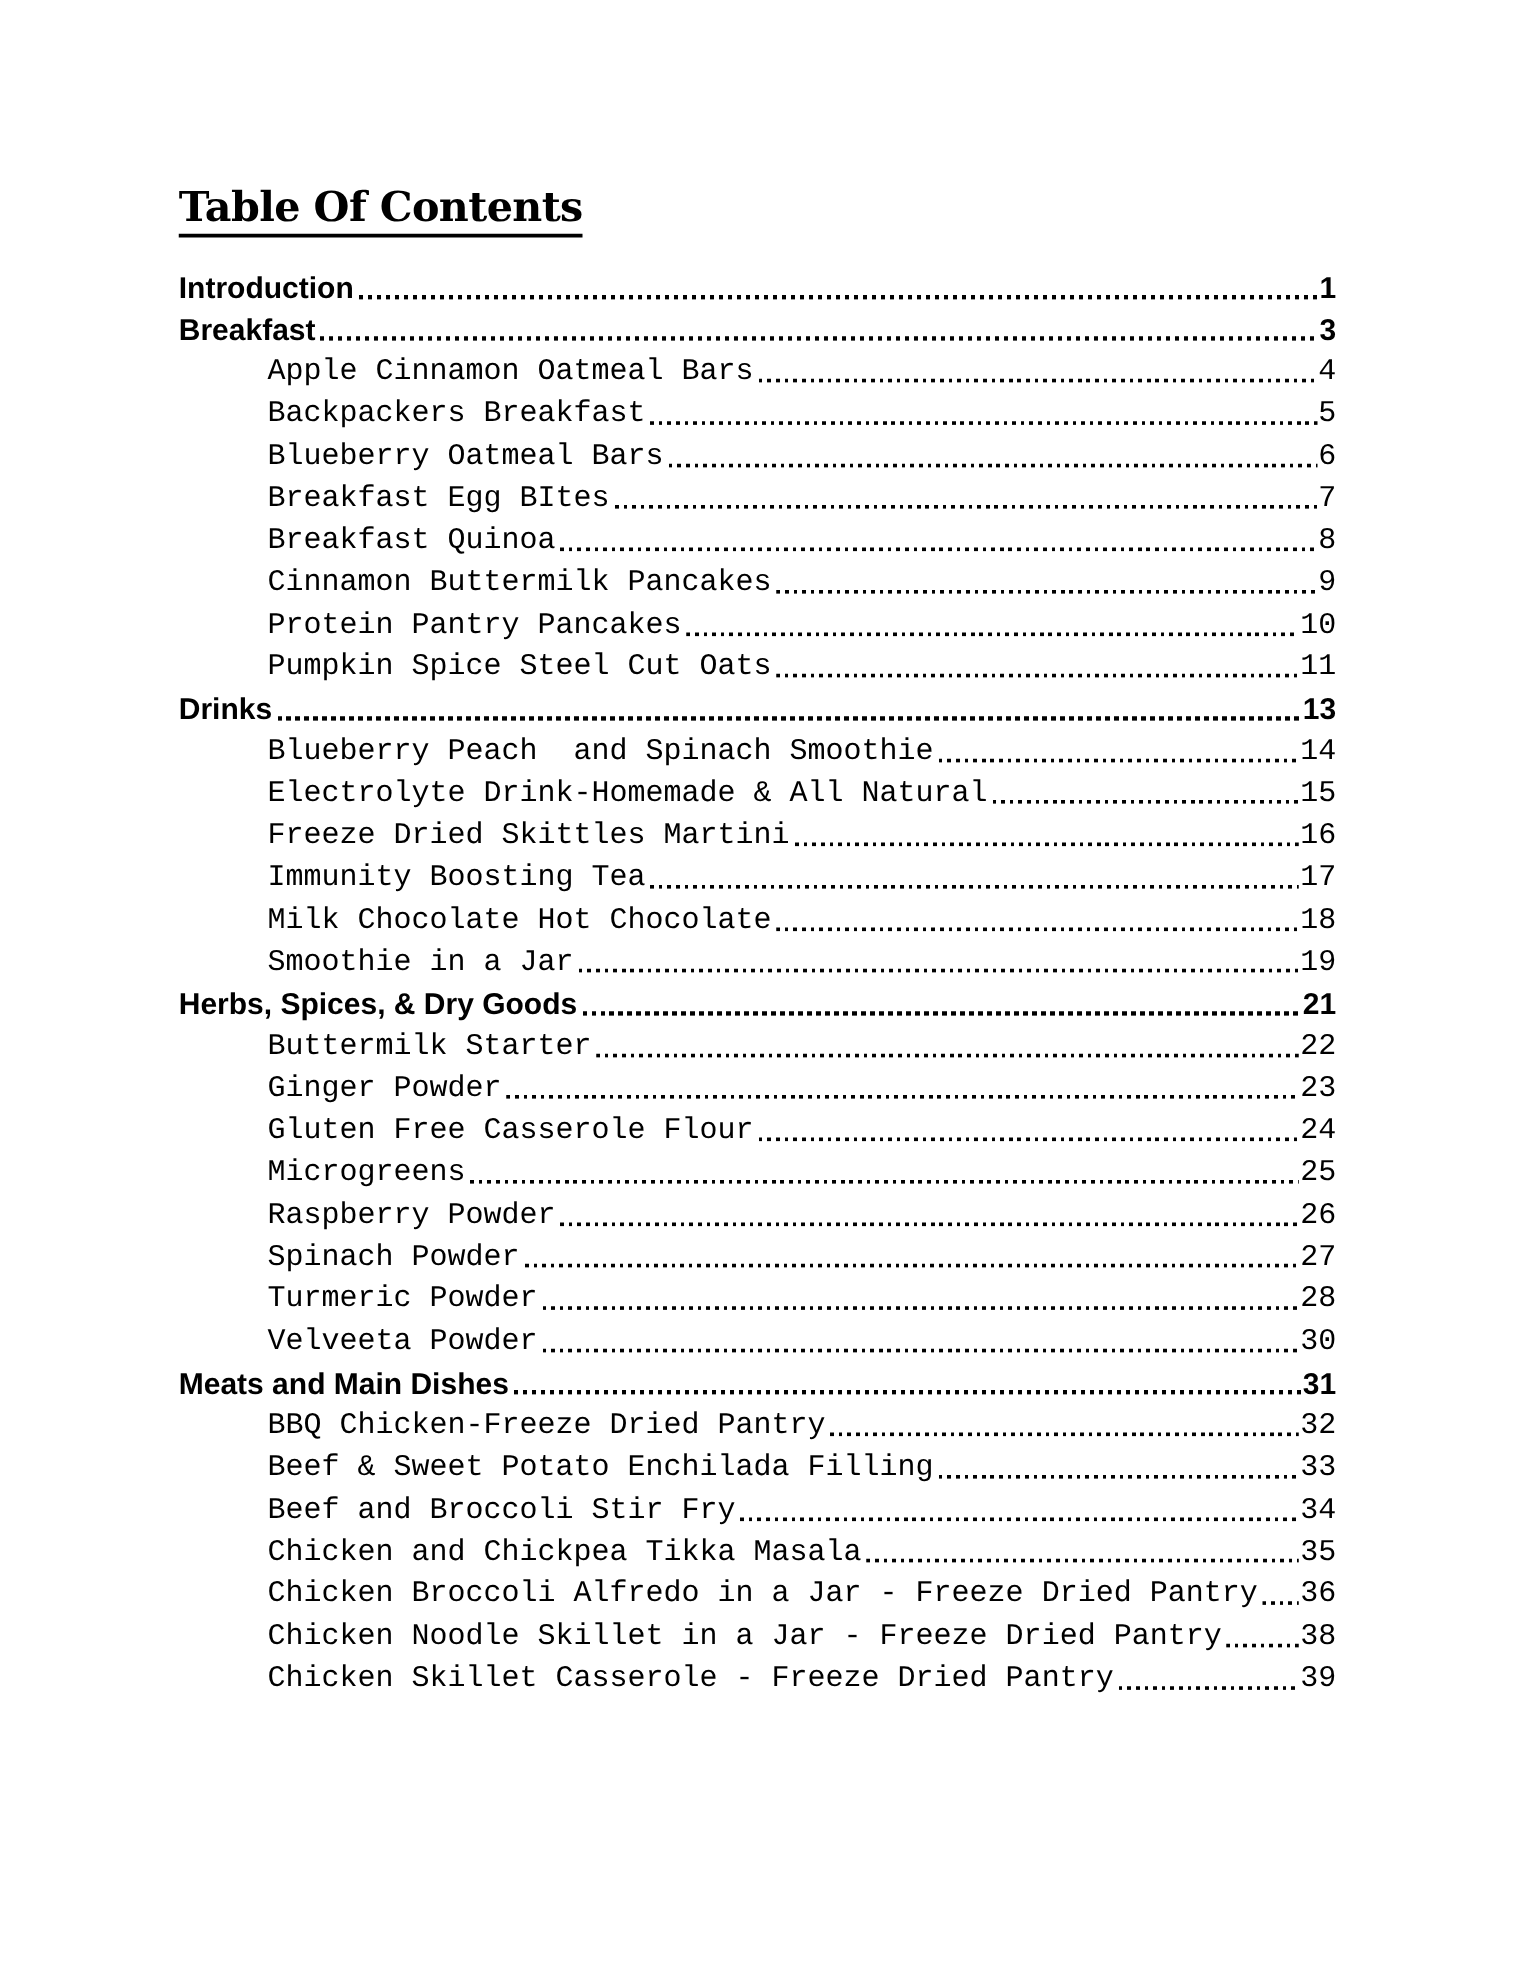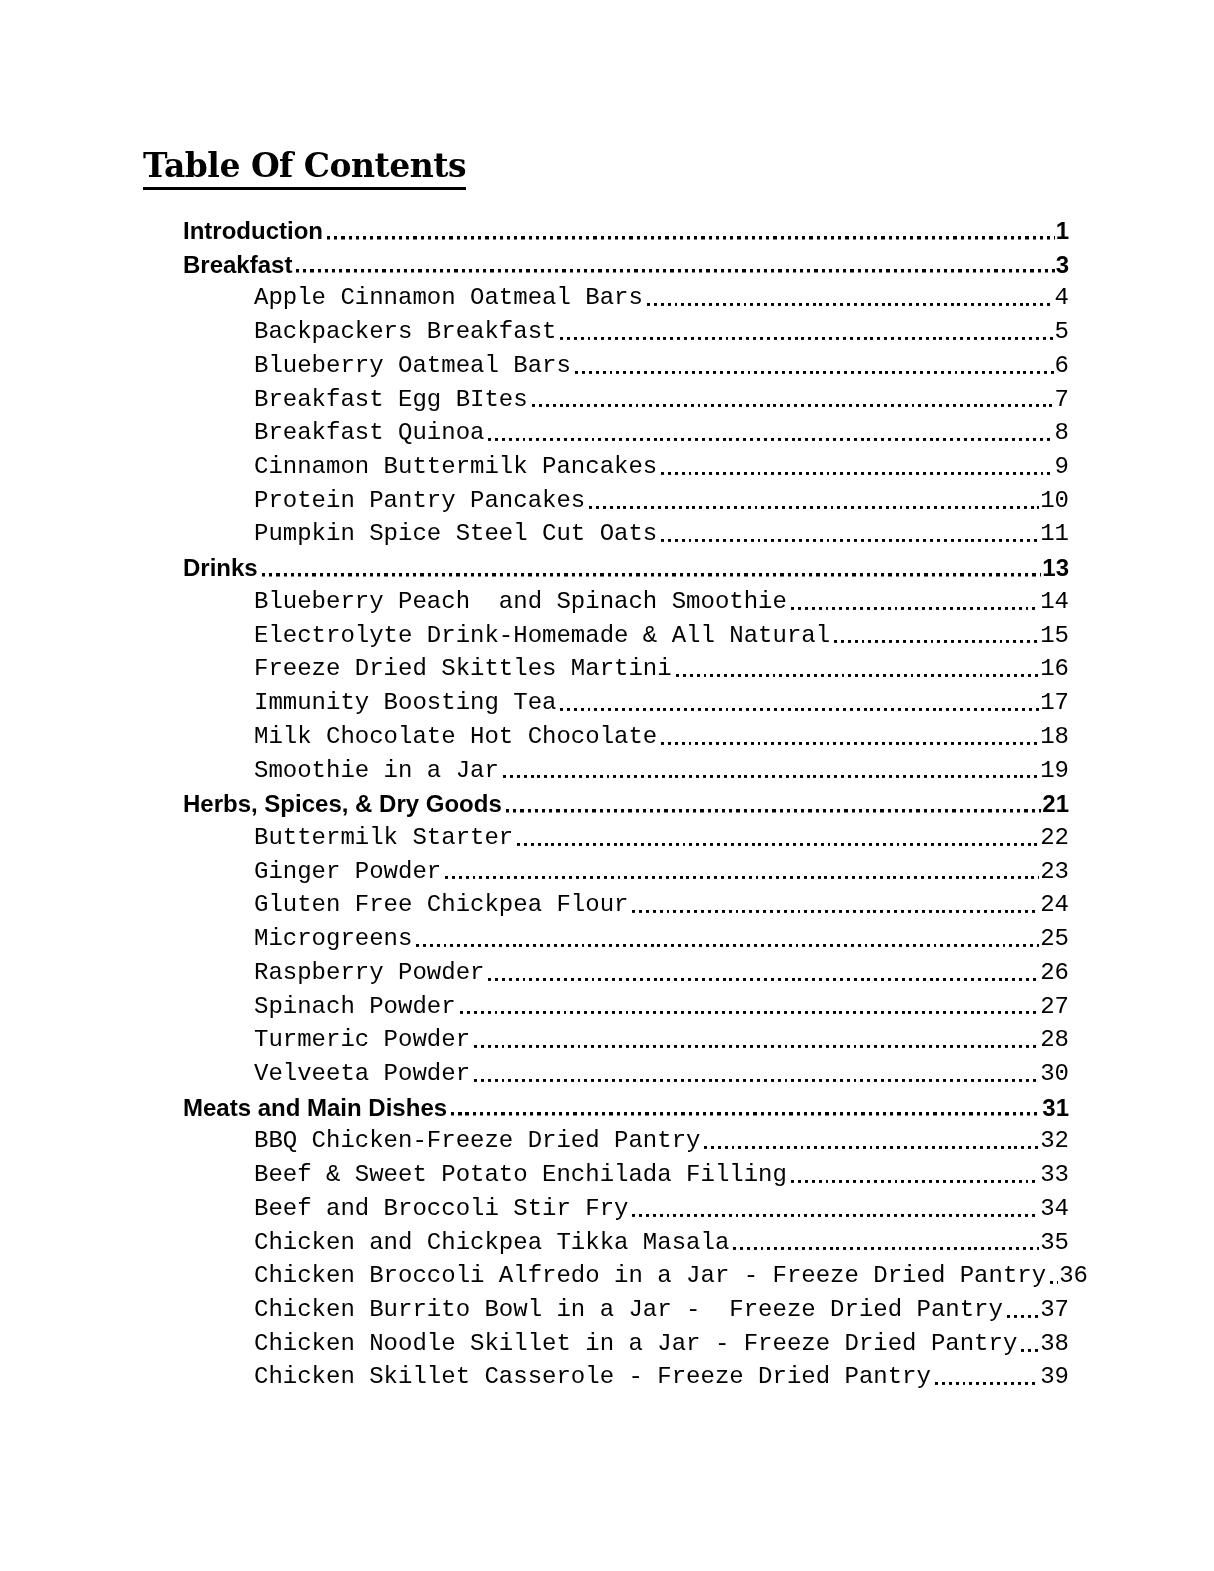--- a/index.html
+++ b/index.html
@@ -36,21 +36,20 @@
   }
   .toc {
     width: 100%;
   }
   .toc-row {
     display: flex;
     height: 33.72px;
     font-size: 24px;
     line-height: 33.72px;
     white-space: nowrap;
-    margin-left: 40px;
   }
   .toc-row.level1 {
     font-weight: bold;
   }
   .toc-row.level2 {
     padding-left: 71px;
     font-family: Liberation Mono, monospace;
   }
   .toc-label {
     flex: 0 0 auto;
@@ -176,21 +175,21 @@
     <span class="toc-label">Buttermilk Starter</span>
     <span class="toc-leader"></span>
     <span class="toc-page">22</span>
   </div>
       <div class="toc-row level2">
     <span class="toc-label">Ginger Powder</span>
     <span class="toc-leader"></span>
     <span class="toc-page">23</span>
   </div>
       <div class="toc-row level2">
-    <span class="toc-label">Gluten Free Chickpea Flour</span>
+    <span class="toc-label">Gluten Free Casserole Flour</span>
     <span class="toc-leader"></span>
     <span class="toc-page">24</span>
   </div>
       <div class="toc-row level2">
     <span class="toc-label">Microgreens</span>
     <span class="toc-leader"></span>
     <span class="toc-page">25</span>
   </div>
       <div class="toc-row level2">
     <span class="toc-label">Raspberry Powder</span>
@@ -234,25 +233,20 @@
   </div>
       <div class="toc-row level2">
     <span class="toc-label">Chicken and Chickpea Tikka Masala</span>
     <span class="toc-leader"></span>
     <span class="toc-page">35</span>
   </div>
       <div class="toc-row level2">
     <span class="toc-label">Chicken Broccoli Alfredo in a Jar - Freeze Dried Pantry</span>
     <span class="toc-leader"></span>
     <span class="toc-page">36</span>
-  </div>
-      <div class="toc-row level2">
-    <span class="toc-label">Chicken Burrito Bowl in a Jar -  Freeze Dried Pantry</span>
-    <span class="toc-leader"></span>
-    <span class="toc-page">37</span>
   </div>
       <div class="toc-row level2">
     <span class="toc-label">Chicken Noodle Skillet in a Jar - Freeze Dried Pantry</span>
     <span class="toc-leader"></span>
     <span class="toc-page">38</span>
   </div>
       <div class="toc-row level2">
     <span class="toc-label">Chicken Skillet Casserole - Freeze Dried Pantry</span>
     <span class="toc-leader"></span>
     <span class="toc-page">39</span>

